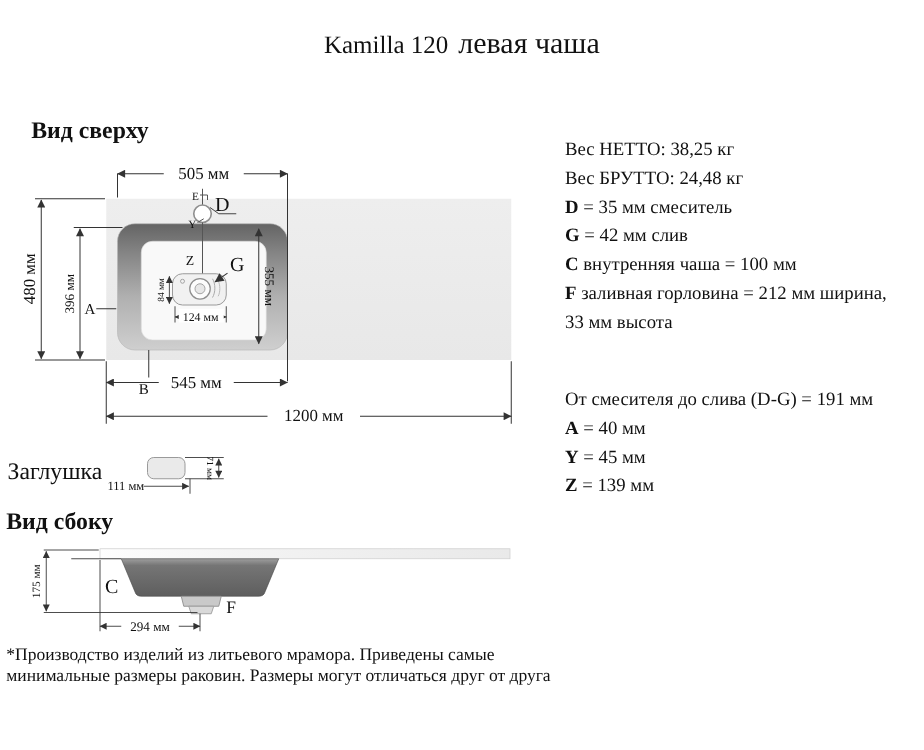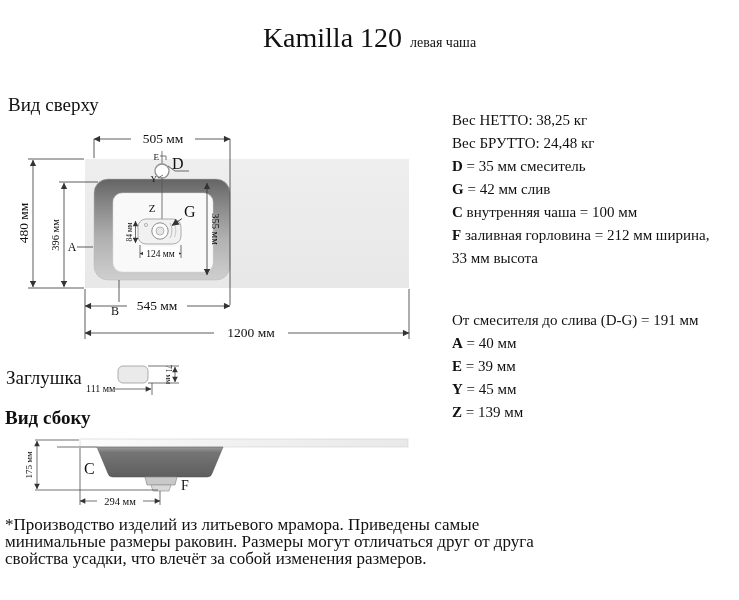--- a/index.html
+++ b/index.html
@@ -1,37 +1,37 @@
 <!DOCTYPE html>
 <html><head>
 <meta charset="utf-8">
 <style>
   html,body{margin:0;padding:0;background:#fff;}
   body{width:739px;height:600px;position:relative;overflow:hidden;
        font-family:"Liberation Serif","DejaVu Serif",serif;color:#111;}
   .abs{position:absolute;}
   .page-title{left:0;top:22px;width:739px;text-align:center;white-space:nowrap;}
-  .page-title .main{font-size:28px;}
-  .page-title .sub{font-size:14px;margin-left:8px;}
+  .page-title .main{font-size:20px;}
+  .page-title .sub{font-size:24px;margin-left:8px;}
   .sec-title{font-size:19px;}
   svg text{font-family:"Liberation Serif","DejaVu Serif",serif;fill:#111;}
   .specs{left:452px;top:109px;width:285px;font-size:15px;line-height:23px;}
   .specs .blk2{margin-top:39px;}
   .specs b{font-weight:bold;}
-  .footnote{left:5px;top:516px;font-size:17px;line-height:17px;width:460px;}
+  .footnote{left:5px;top:516px;font-size:14px;line-height:17px;width:460px;}
   .footnote div{white-space:nowrap;}
 </style>
 </head>
 <body>
 
 <div class="abs page-title">
   <span class="main">Kamilla 120</span><span class="sub">левая чаша</span>
 </div>
 
-<div class="abs sec-title" style="left:8px;top:94px;">Вид сверху</div>
+<div class="abs sec-title" style="left:25px;top:94px;font-weight:bold;">Вид сверху</div>
 <div class="abs sec-title" style="left:6px;top:346px;margin-top:21px;">Заглушка</div>
 <div class="abs sec-title" style="left:5px;top:407px;font-weight:bold;">Вид сбоку</div>
 
 <svg class="abs" style="left:15px;top:125px;" width="425" height="220" viewBox="0 0 425 220">
   <defs>
     <marker id="arr" viewBox="0 0 10 10" refX="9.5" refY="5" markerWidth="10" markerHeight="8" orient="auto-start-reverse">
       <path d="M0,0 L10,5 L0,10 z" fill="#333"></path>
     </marker>
     <linearGradient id="ctGrad" x1="0" y1="0" x2="0" y2="1">
       <stop offset="0" stop-color="#eeeeee"></stop>
@@ -178,22 +178,20 @@
   <div>Вес НЕТТО: 38,25 кг</div>
   <div>Вес БРУТТО: 24,48 кг</div>
   <div><b>D</b><span> = 35 мм смеситель</span></div>
   <div><b>G</b><span> = 42 мм слив</span></div>
   <div><b>C</b><span> внутренняя чаша = 100 мм</span></div>
   <div><b>F</b><span> заливная горловина = 212 мм ширина,</span></div>
   <div>33 мм высота</div>
 
   <div class="blk2">От смесителя до слива (D-G) = 191 мм</div>
   <div><b>A</b><span> = 40 мм</span></div>
-  <div><b>E</b><span> = 39 мм</span></div>
   <div><b>Y</b><span> = 45 мм</span></div>
   <div><b>Z</b><span> = 139 мм</span></div>
 </div>
 
 <div class="abs footnote">
   <div>*Производство изделий из литьевого мрамора. Приведены самые</div>
   <div>минимальные размеры раковин. Размеры могут отличаться друг от друга</div>
-  <div>свойства усадки, что влечёт за собой изменения размеров.</div>
 </div>
 
 </body></html>

